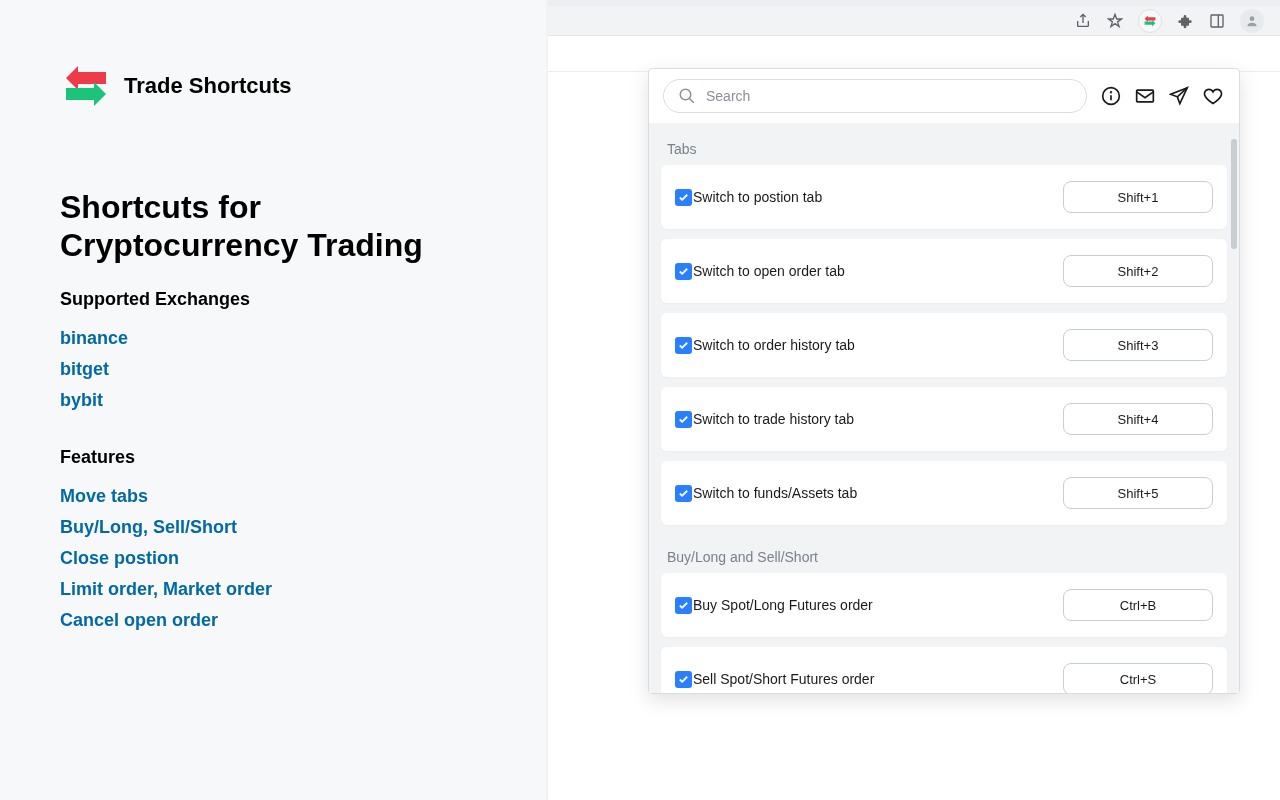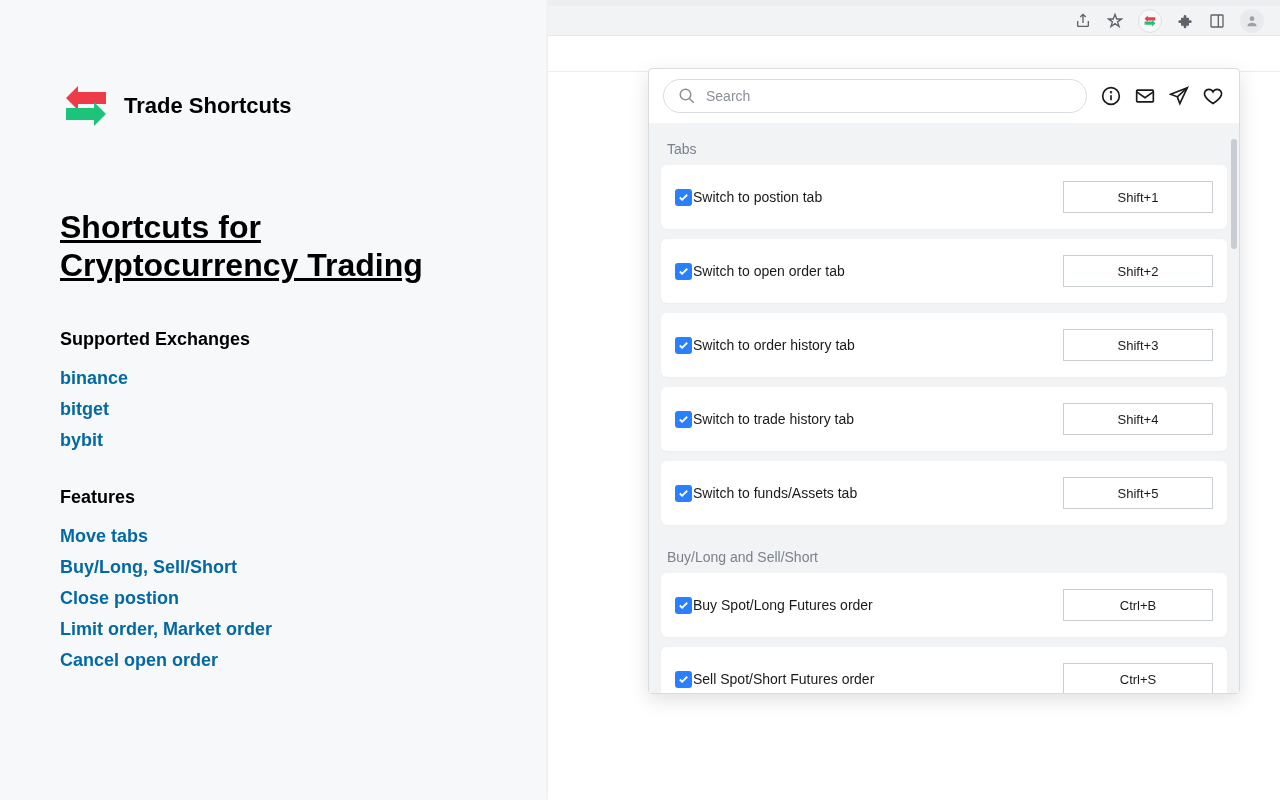--- a/index.html
+++ b/index.html
@@ -6,21 +6,21 @@
 body {
   font-family: -apple-system, BlinkMacSystemFont, "Segoe UI", Arial, sans-serif;
   background: #f7f8fa;
   width: 1280px;
   height: 800px;
   overflow: hidden;
   display: flex;
 }
 .left-panel {
   width: 548px;
-  padding: 84px 60px;
+  padding: 64px 60px;
 }
 .logo-row {
   display: flex;
   align-items: center;
   gap: 12px;
   margin-bottom: 80px;
 }
 .logo-icon {
   width: 52px;
   height: 44px;
@@ -30,22 +30,21 @@
 .logo-text {
   font-size: 22px;
   font-weight: 700;
   color: #000;
 }
 .headline {
   font-size: 32px;
   font-weight: 800;
   line-height: 1.2;
   color: #000;
-  margin-bottom: 44px;
-  text-decoration: underline;
+  margin-bottom: 24px;
 }
 .section-title {
   font-size: 18px;
   font-weight: 800;
   color: #000;
   margin-bottom: 18px;
 }
 .list-item {
   font-size: 18px;
   font-weight: 700;
@@ -187,21 +186,21 @@
 }
 .shortcut-label {
   flex: 1;
   font-size: 14px;
   color: #1a1a1a;
 }
 .shortcut-key {
   width: 150px;
   height: 32px;
   border: 1px solid #c9cdd4;
-  border-radius: 0;
+  border-radius: 8px;
   display: flex;
   align-items: center;
   justify-content: center;
   font-size: 13px;
   color: #1a1a1a;
 }
 </style>
 </head>
 <body>
 

